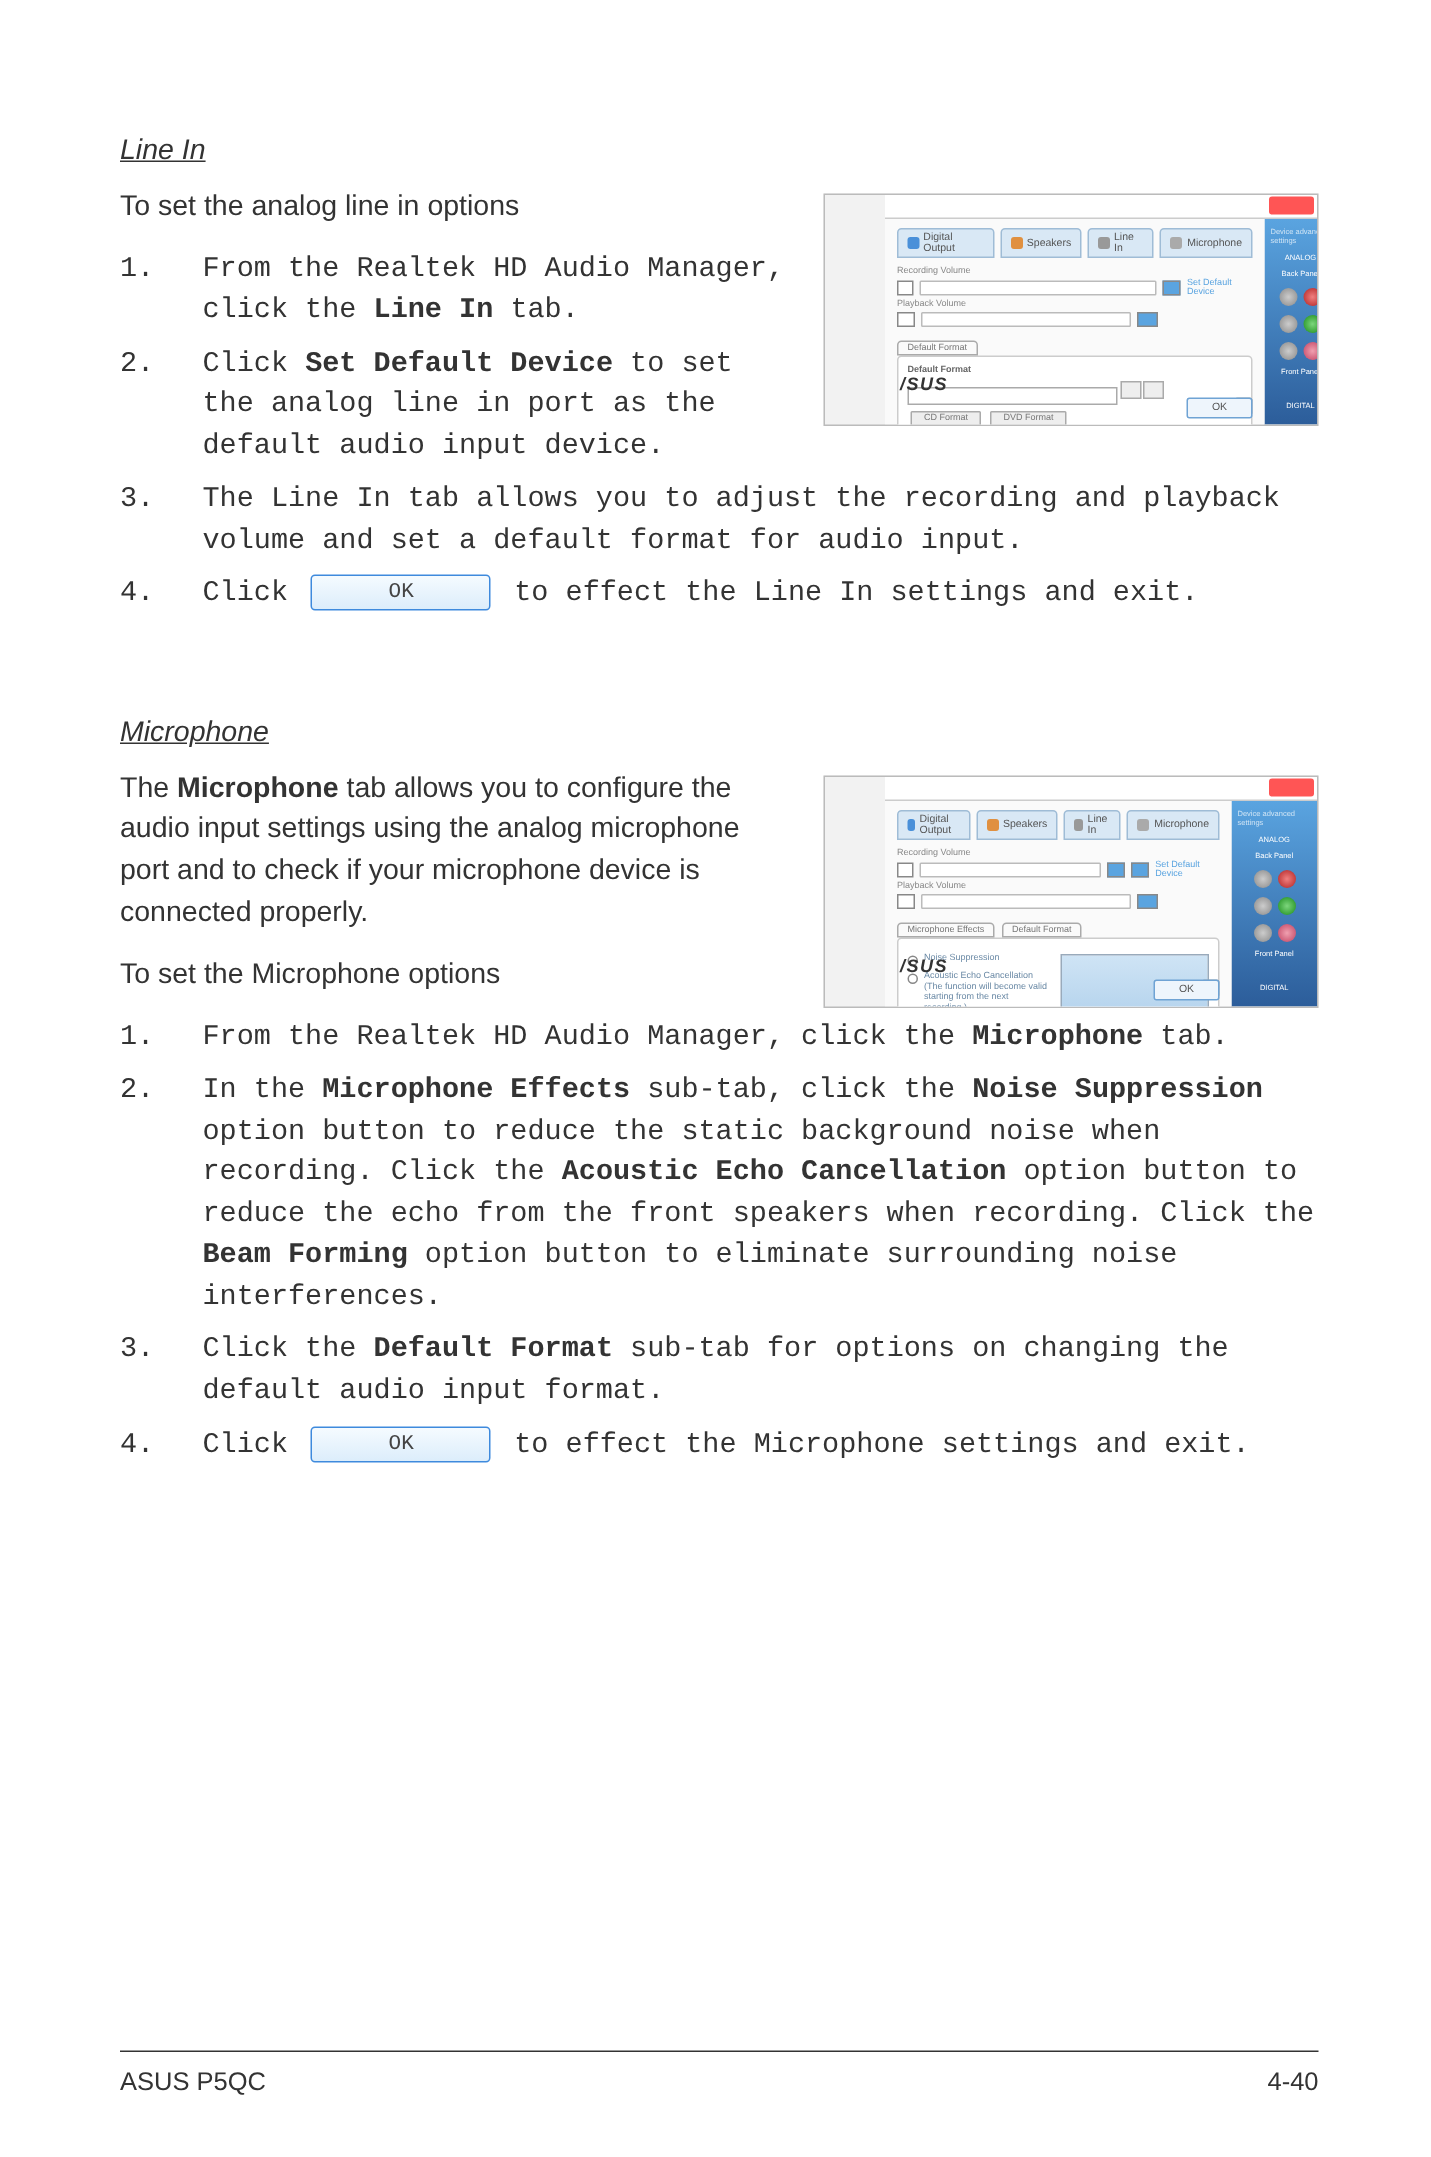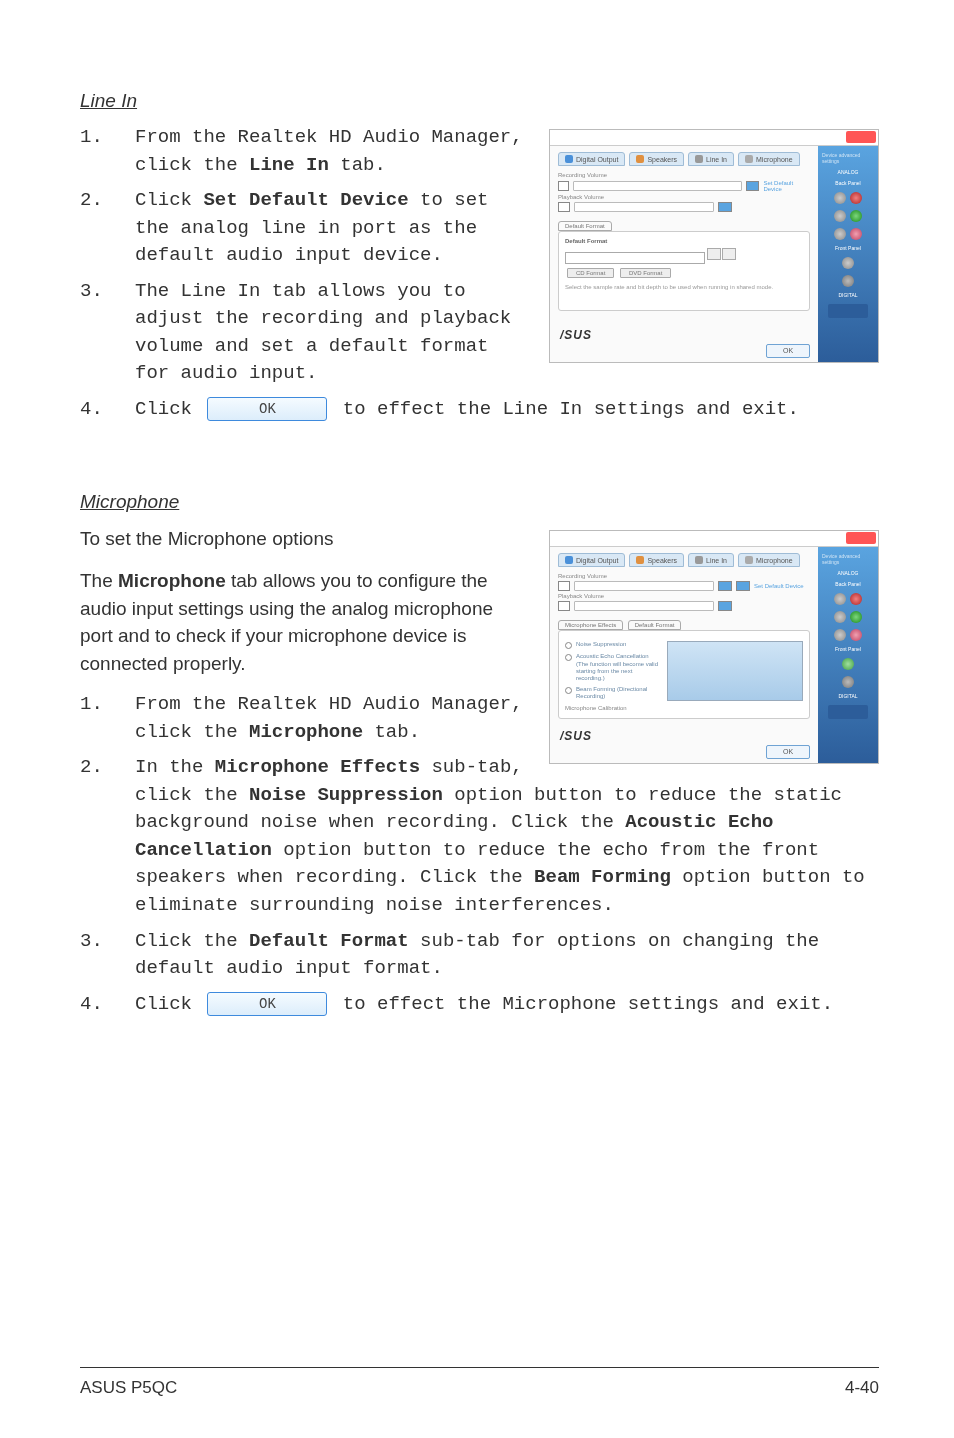--- a/index.html
+++ b/index.html
@@ -18,27 +18,28 @@
     font-style:italic;
     text-decoration:underline;
     font-size:19px;
     color:#333;
     margin-bottom:12px;
   }
   .float-wrap::after { content:""; display:block; clear:both; }
   .figure {
     float:right;
     width:330px;
-    height:234px;
+    height:155px;
     margin-left:18px;
     margin-top:5px;
     border:1px solid #bbb;
     background:#f2f2f2;
     position:relative;
     overflow:hidden;
+    padding-left:40px;
   }
   .fig-titlebar {
     height:16px;
     background:#fff;
     border-bottom:1px solid #ccc;
     position:relative;
   }
   .fig-close { position:absolute; right:2px; top:1px; width:30px; height:12px; background:#f55; border-radius:2px; }
   .fig-body { display:flex; height:calc(100% - 16px); }
   .fig-left {
@@ -208,20 +209,21 @@
           <div class="side-label">Front Panel</div>
           <div class="jack gray"></div>
           <div class="jack grey"></div>
           <div class="side-label">DIGITAL</div>
           <div class="side-mode"></div>
         </div>
       </div>
     </div>
 
     <div class="body-text">
+      <p>To set the analog line in options</p>
       <ol class="steps">
         <li>From the Realtek HD Audio Manager, click the <span class="bold">Line In</span> tab.</li>
         <li>Click <span class="bold">Set Default Device</span> to set the analog line in port as the default audio input device.</li>
         <li>The Line In tab allows you to adjust the recording and playback volume and set a default format for audio input.</li>
         <li>Click <span class="ok-btn-inline">OK</span> to effect the Line In settings and exit.</li>
       </ol>
     </div>
   </div>
 
   <div style="height:52px"></div>
@@ -313,22 +315,22 @@
           <div class="side-label">Front Panel</div>
           <div class="jack lgreen"></div>
           <div class="jack grey"></div>
           <div class="side-label">DIGITAL</div>
           <div class="side-mode"></div>
         </div>
       </div>
     </div>
 
     <div class="body-text">
+      <p>The <span class="bold">Microphone</span> tab allows you to configure the audio input settings using the analog microphone port and to check if your microphone device is connected properly.</p>
       <p>To set the Microphone options</p>
-      <p>The <span class="bold">Microphone</span> tab allows you to configure the audio input settings using the analog microphone port and to check if your microphone device is connected properly.</p>
       <ol class="steps">
         <li>From the Realtek HD Audio Manager, click the <span class="bold">Microphone</span> tab.</li>
         <li>In the <span class="bold">Microphone Effects</span> sub-tab, click the <span class="bold">Noise Suppression</span> option button to reduce the static background noise when recording. Click the <span class="bold">Acoustic Echo Cancellation</span> option button to reduce the echo from the front speakers when recording. Click the <span class="bold">Beam Forming</span> option button to eliminate surrounding noise interferences.</li>
         <li>Click the <span class="bold">Default Format</span> sub-tab for options on changing the default audio input format.</li>
         <li>Click <span class="ok-btn-inline">OK</span> to effect the Microphone settings and exit.</li>
       </ol>
     </div>
   </div>
 
 </div>

